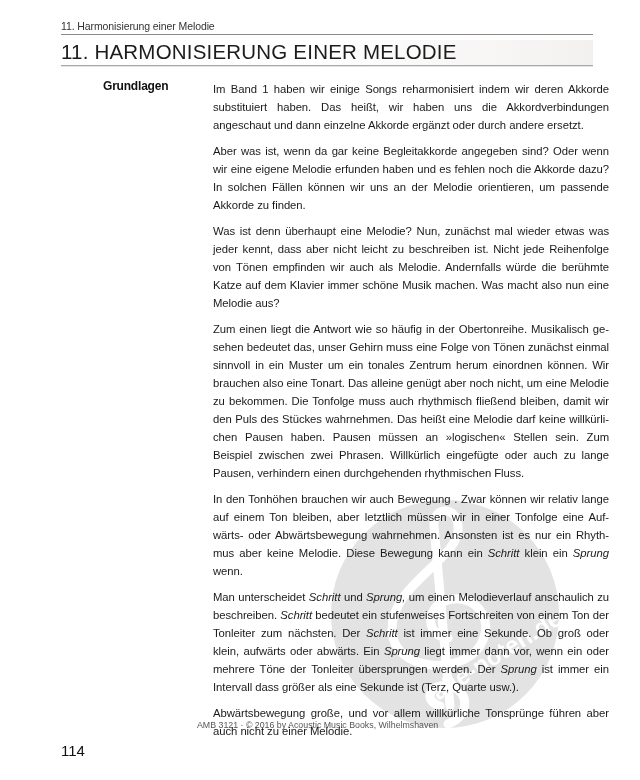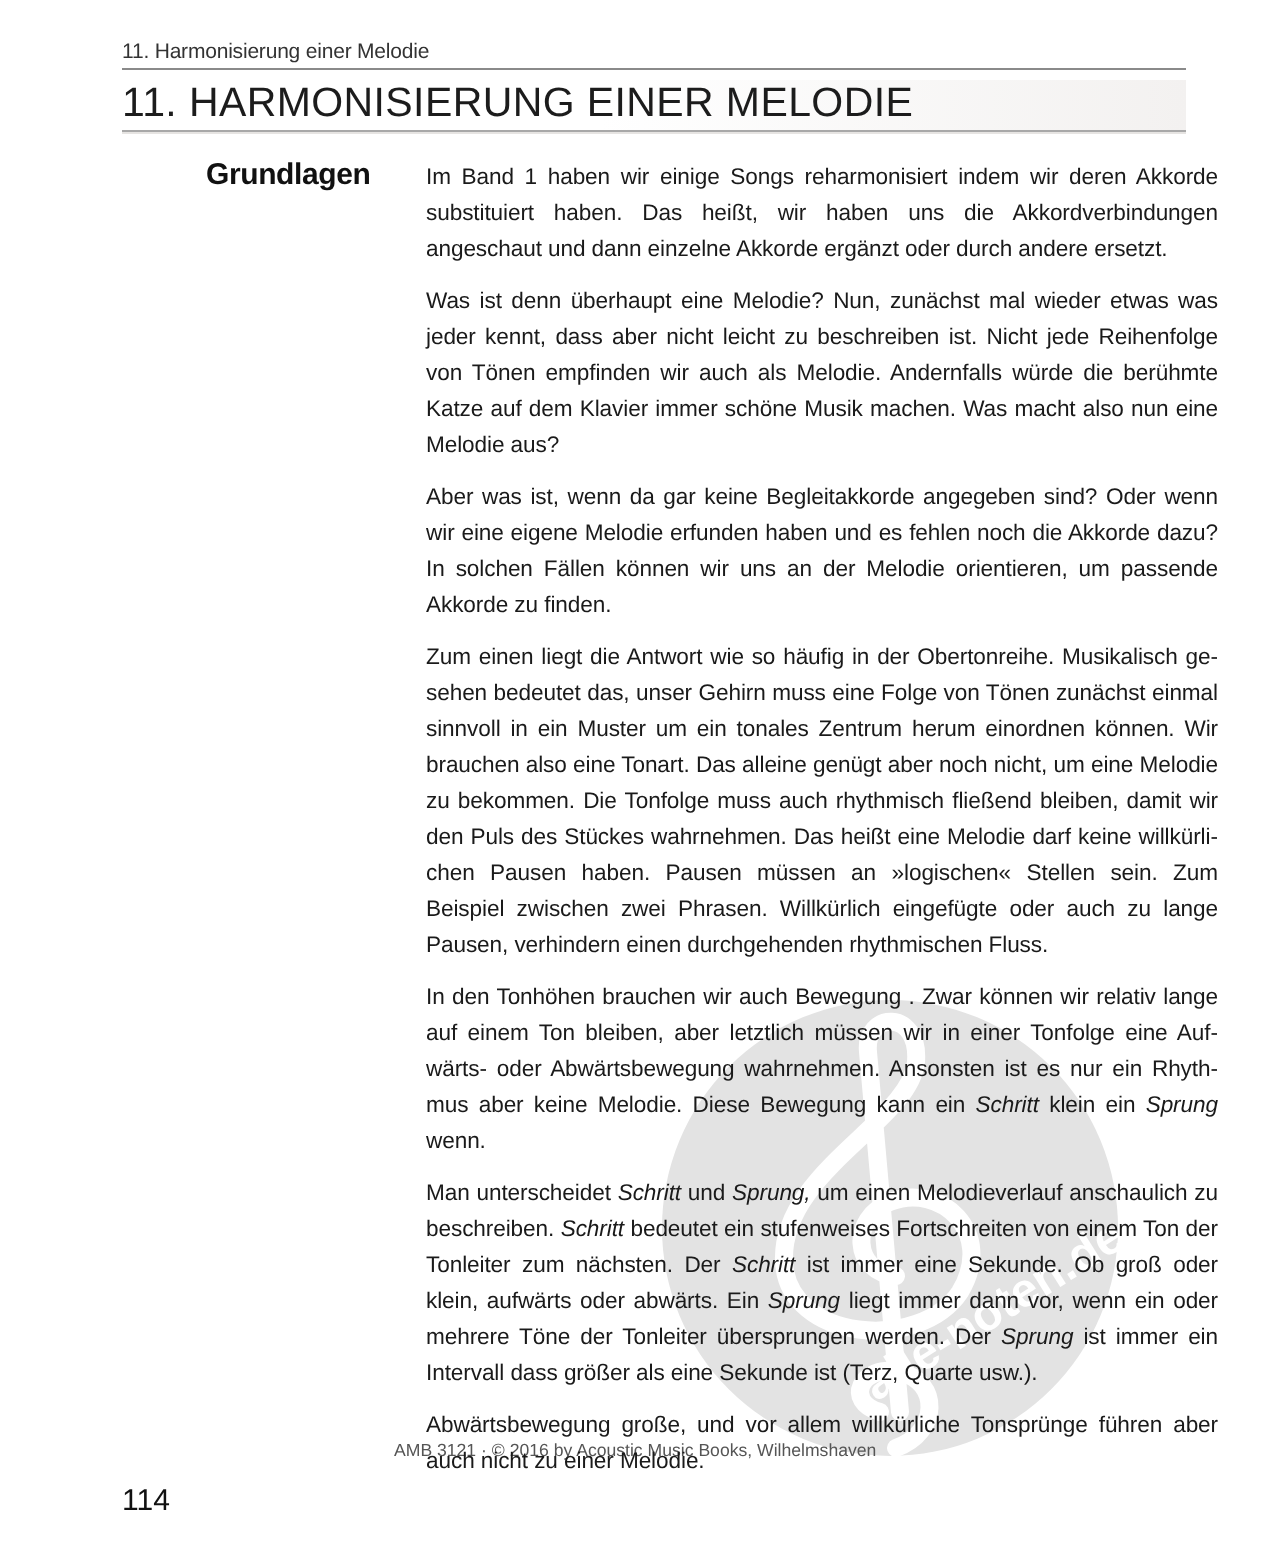--- a/index.html
+++ b/index.html
@@ -48,21 +48,21 @@
       font-size: 20.5px;
       line-height: 24px;
       color: #1c1c1c;
       letter-spacing: 0.2px;
       white-space: nowrap;
     }
     .section-label {
       position: absolute;
       left: 103px;
       top: 79px;
-      font-size: 15px;
+      font-size: 12px;
       font-weight: bold;
       color: #111;
       letter-spacing: -0.2px;
     }
     .content {
       position: absolute;
       left: 197px;
       top: 80px;
       width: 396px;
       z-index: 1;
@@ -107,22 +107,22 @@
 </svg>
 
 <div class="running-header">11. Harmonisierung einer Melodie</div>
 
 <div class="chapter-title">11. HARMONISIERUNG EINER MELODIE</div>
 
 <div class="section-label">Grundlagen</div>
 
 <div class="content" id="content">
     <p><span>Im Band 1 haben wir einige Songs reharmonisiert indem wir deren Akkorde sub­stituiert haben. Das heißt, wir haben uns die Akkordverbindungen angeschaut und dann einzelne Akkorde ergänzt oder durch andere ersetzt.</span></p>
+    <p><span>Aber was ist, wenn da gar keine Begleitakkorde angegeben sind? Oder wenn wir eine eigene Melodie erfunden haben und es fehlen noch die Akkorde dazu? In solchen Fällen können wir uns an der Melodie orientieren, um passende Akkor­de zu finden.</span></p>
     <p><span>Was ist denn überhaupt eine Melodie? Nun, zunächst mal wieder etwas was jeder kennt, dass aber nicht leicht zu beschreiben ist. Nicht jede Reihenfolge von Tönen empfinden wir auch als Melodie. Andernfalls würde die berühmte Katze auf dem Klavier immer schöne Musik machen. Was macht also nun eine Melodie aus?</span></p>
-    <p><span>Aber was ist, wenn da gar keine Begleitakkorde angegeben sind? Oder wenn wir eine eigene Melodie erfunden haben und es fehlen noch die Akkorde dazu? In solchen Fällen können wir uns an der Melodie orientieren, um passende Akkor­de zu finden.</span></p>
     <p><span>Zum einen liegt die Antwort wie so häufig in der Obertonreihe. Musikalisch ge­sehen bedeutet das, unser Gehirn muss eine Folge von Tönen zunächst einmal sinnvoll in ein Muster um ein tonales Zentrum herum einordnen können. Wir brauchen also eine Tonart. Das alleine genügt aber noch nicht, um eine Melodie zu bekommen. Die Tonfolge muss auch rhythmisch fließend bleiben, damit wir den Puls des Stückes wahrnehmen. Das heißt eine Melodie darf keine willkürli­chen Pausen haben. Pausen müssen an »logischen« Stellen sein. Zum Beispiel zwischen zwei Phrasen. Willkürlich eingefügte oder auch zu lange Pausen, ver­hindern einen durchgehenden rhythmischen Fluss.</span></p>
     <p><span>In den Tonhöhen brauchen wir auch Bewegung . Zwar können wir relativ lange auf einem Ton bleiben, aber letztlich müssen wir in einer Tonfolge eine Auf­wärts- oder Abwärtsbewegung wahrnehmen. Ansonsten ist es nur ein Rhyth­mus aber keine Melodie. Diese Bewegung kann ein </span><span class="it">Schritt</span><span> klein ein </span><span class="it">Sprung</span><span> wenn.</span></p>
     <p><span>Man unterscheidet </span><span class="it">Schritt</span><span> und </span><span class="it">Sprung,</span><span> um einen Melodieverlauf anschaulich zu beschreiben. </span><span class="it">Schritt</span><span> bedeutet ein stufenweises Fortschreiten von einem Ton der Tonleiter zum nächsten. Der </span><span class="it">Schritt</span><span> ist immer eine Sekunde. Ob groß oder klein, aufwärts oder abwärts. Ein </span><span class="it">Sprung</span><span> liegt immer dann vor, wenn ein oder mehrere Töne der Tonleiter übersprungen werden. Der </span><span class="it">Sprung</span><span> ist immer ein Intervall dass größer als eine Sekunde ist (Terz, Quarte usw.).</span></p>
     <p><span>Abwärtsbewegung große, und vor allem willkürliche Tonsprünge führen aber auch nicht zu einer Melodie.</span></p>
   </div>
 
 <div class="page-number">114</div>
 
 <div class="footer-note">AMB 3121 · © 2016 by Acoustic Music Books, Wilhelmshaven</div>
 

